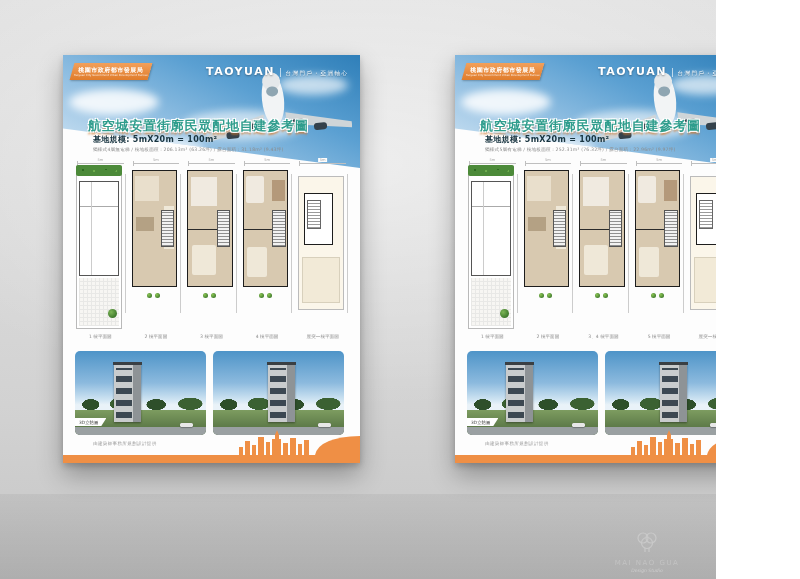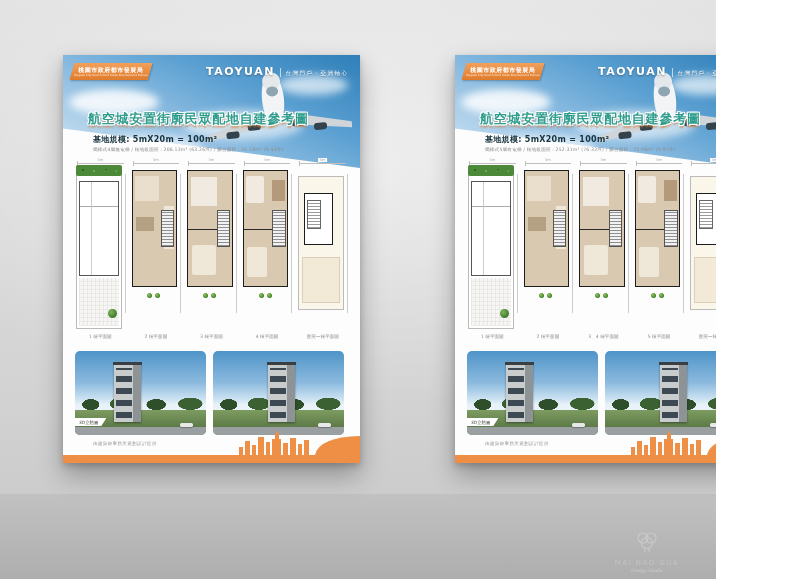--- a/index.html
+++ b/index.html
@@ -33,21 +33,21 @@
     align-items:center;justify-content:center;}
   .badge-in{transform:skewX(16deg);text-align:center;line-height:1.1;}
   .badge-zh{font-size:6px;font-weight:bold;color:#fff;letter-spacing:.5px;white-space:nowrap;}
   .badge-en{font-size:3px;color:rgba(255,255,255,.85);white-space:nowrap;transform:scale(.9);}
 
   .brandrow{position:absolute;left:143px;top:10px;display:flex;align-items:baseline;gap:4px;white-space:nowrap;}
   .brand{font-size:11px;font-weight:bold;color:#fff;letter-spacing:1.5px;text-shadow:0 1px 2px rgba(0,0,0,.35);}
   .bdiv{font-size:8px;color:rgba(255,255,255,.9);}
   .btag{font-size:5.5px;color:#fff;letter-spacing:1.5px;text-shadow:0 1px 1px rgba(0,0,0,.3);}
 
-  .ptitle{position:absolute;left:25px;top:46px;font-size:13px;font-weight:bold;color:#2f9d8d;
+  .ptitle{position:absolute;left:25px;top:53px;font-size:13px;font-weight:bold;color:#2f9d8d;
     letter-spacing:.8px;white-space:nowrap;z-index:3;
     text-shadow:-1px -1px 0 #fff,1px -1px 0 #fff,-1px 1px 0 #fff,1px 1px 0 #fff,0 2.5px 2px rgba(210,120,45,.75);}
 
   .spec1{position:absolute;left:30px;top:79px;font-size:8px;font-weight:bold;color:#17333f;letter-spacing:.3px;}
   .spec2{position:absolute;left:30px;top:92px;font-size:4.6px;color:#8b8b8b;letter-spacing:.2px;white-space:nowrap;}
 
   
   .plans{position:absolute;left:12px;right:12px;top:104px;height:188px;display:flex;gap:5px;}
   .plan-col{flex:1;display:flex;flex-direction:column;position:relative;}
   .dimline{position:relative;height:7px;margin:0 2px;}

